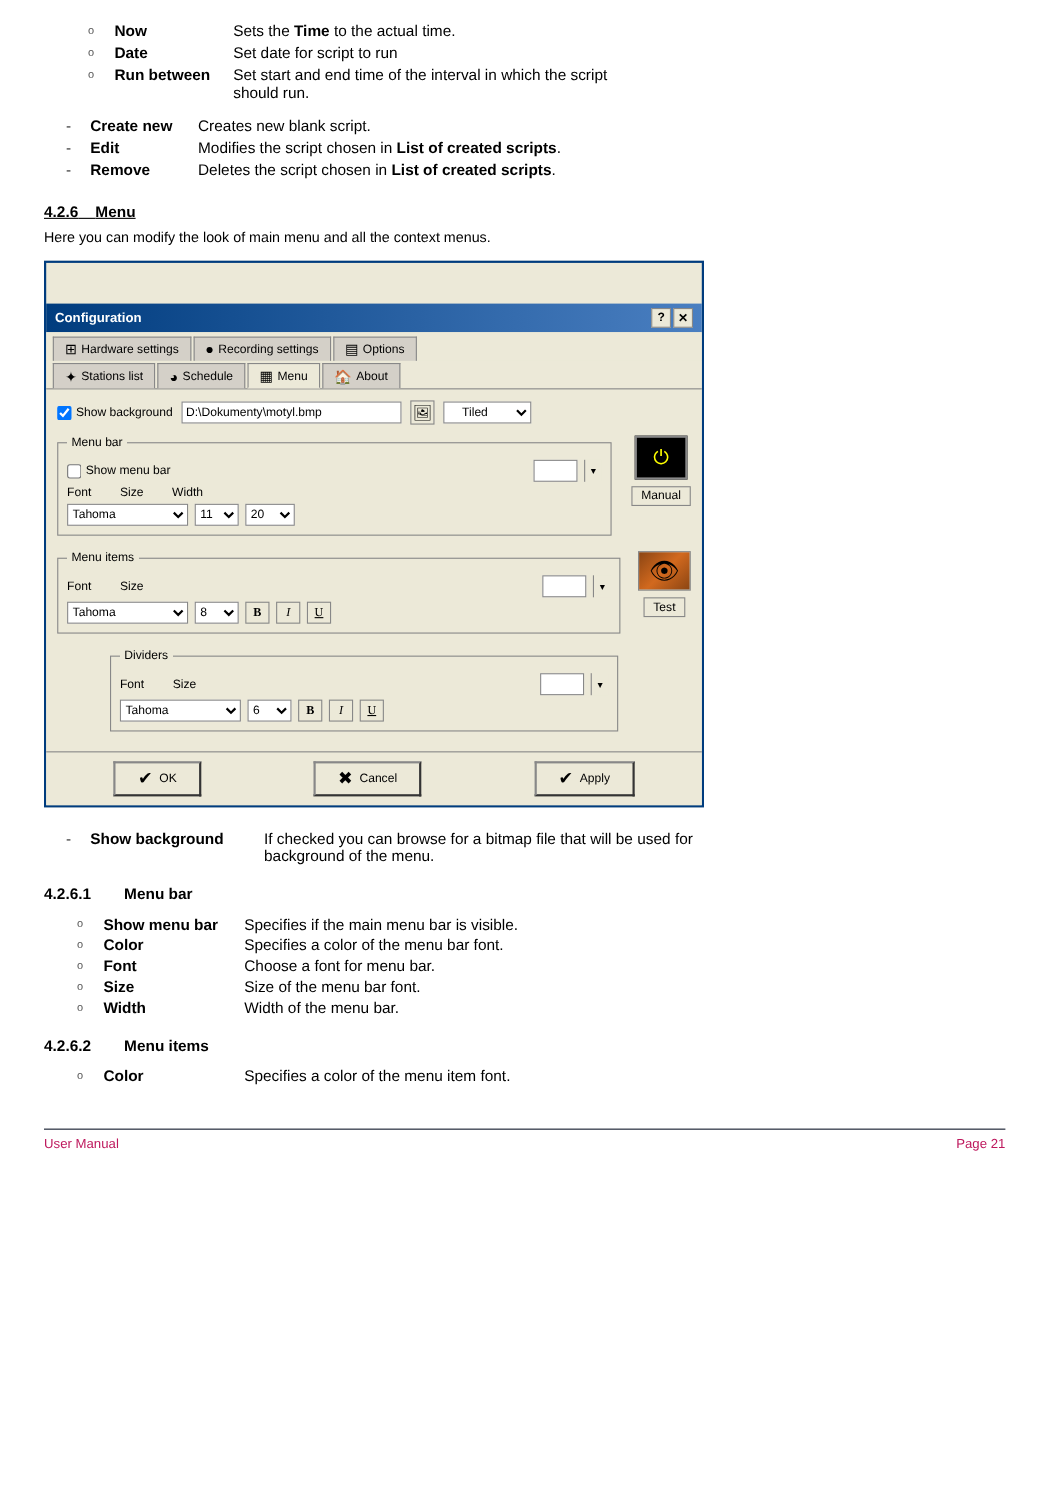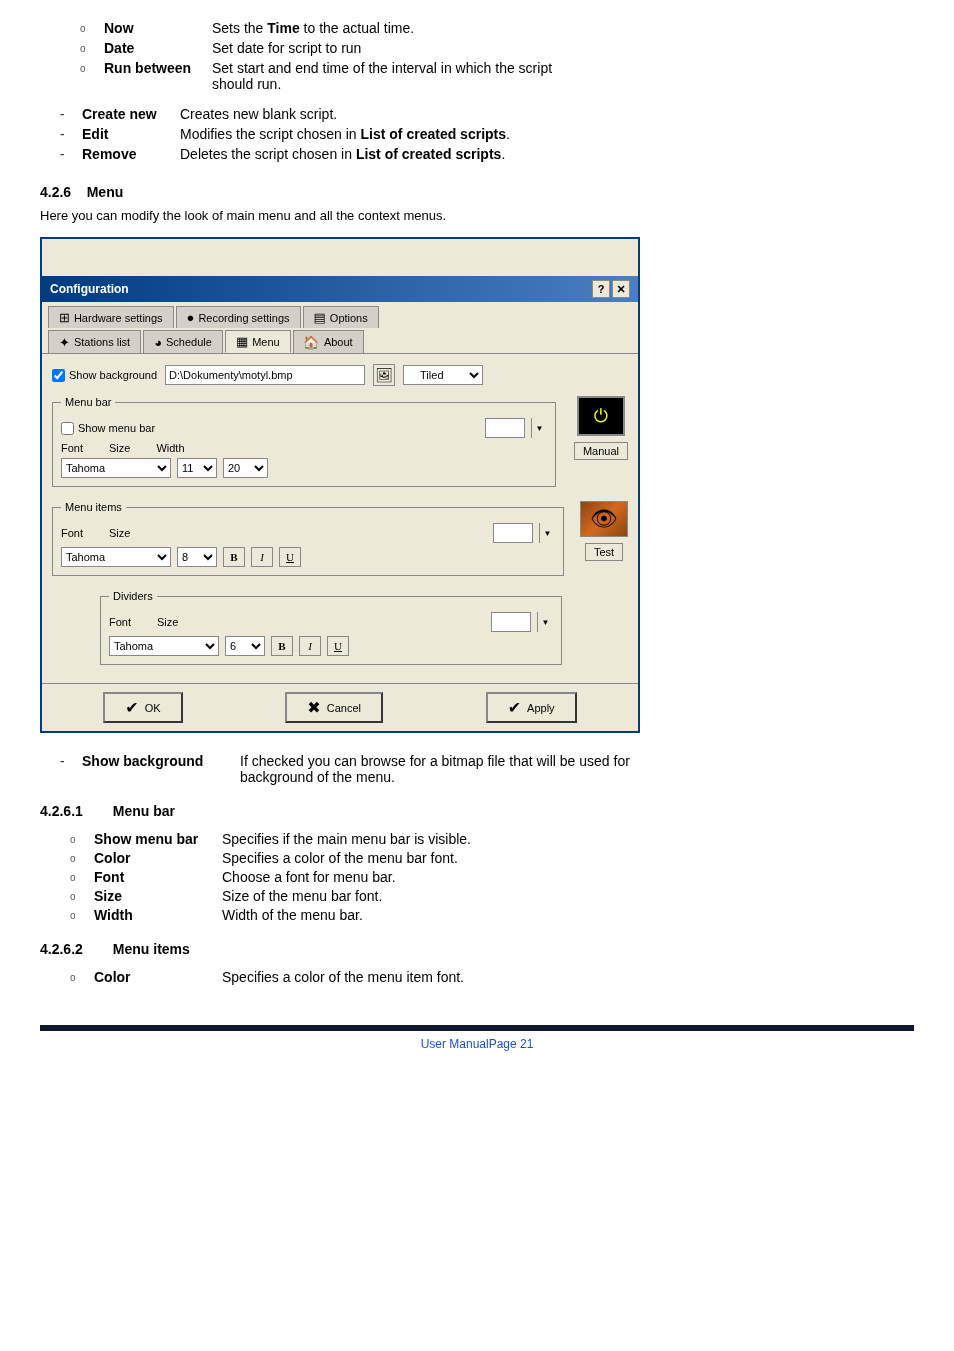--- a/index.html
+++ b/index.html
@@ -17,21 +17,21 @@
     .bullet-dot { width: 24px; font-size: 10px; padding-top: 3px; color: #555; flex-shrink: 0; }
     .bullet-circle { margin-left: 40px; }
     .bullet-label { font-weight: bold; min-width: 100px; margin-right: 8px; }
     .bullet-desc { flex: 1; }
     .dash-list { margin: 8px 0 8px 20px; }
     .dash-item { display: flex; margin-bottom: 4px; }
     .dash-sym { min-width: 14px; margin-right: 8px; color: #333; }
     .dash-label { font-weight: bold; min-width: 90px; margin-right: 8px; }
     .dash-desc { flex: 1; }
     .section-heading { margin: 20px 0 8px 0; }
-    .section-heading h3 { font-size: 14px; font-weight: bold; }
+    .section-heading h3 { font-size: 14px; font-weight: bold; text-decoration: underline; }
     .section-intro { margin-bottom: 14px; font-size: 13px; }
 
     
     .config-dialog {
       border: 2px solid #003c7e;
       background: #ece9d8;
       width: 600px;
       margin: 10px 0 20px 0;
       font-family: Tahoma, Arial, sans-serif;
       font-size: 11px;
@@ -167,21 +167,21 @@
       font-family: Tahoma, Arial, sans-serif;
     }
     .footer-btn-icon { font-size: 16px; }
 
     .sub-section { margin: 14px 0; }
     .sub-section-title { font-size: 14px; font-weight: bold; margin-bottom: 6px; }
     .bullet-sub { margin-left: 30px; }
     .bullet-sub .bullet-item { margin-bottom: 3px; }
     .strong { font-weight: bold; }
 
-    .footer-line { border-top: 6px solid #0f172a; margin-top: 40px; padding-top: 6px; display: flex; justify-content: center; font-size: 12px; color: #1d4ed8; }
+    .footer-line { border-top: 1px solid #0f172a; margin-top: 40px; padding-top: 6px; display: flex; justify-content: space-between; font-size: 12px; color: #be185d; }
 
     
     b { font-weight: bold; }
   </style>
 </head>
 <body>
 
 <div class="bullet-section">
   <div class="bullet-item">
     <span class="bullet-dot bullet-circle">o</span>

